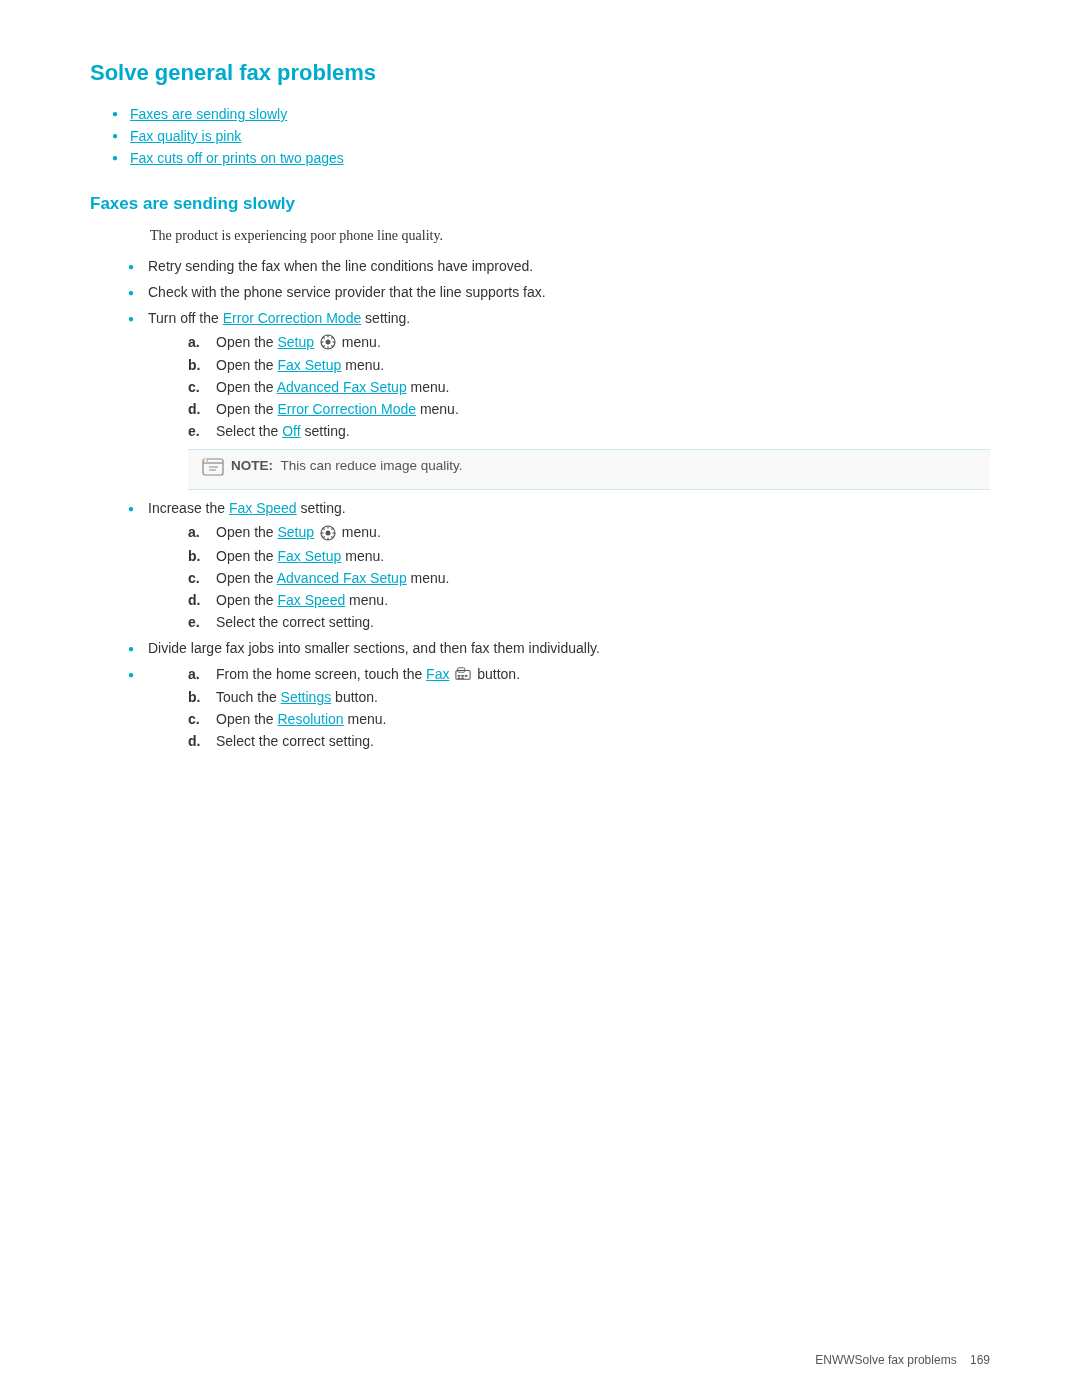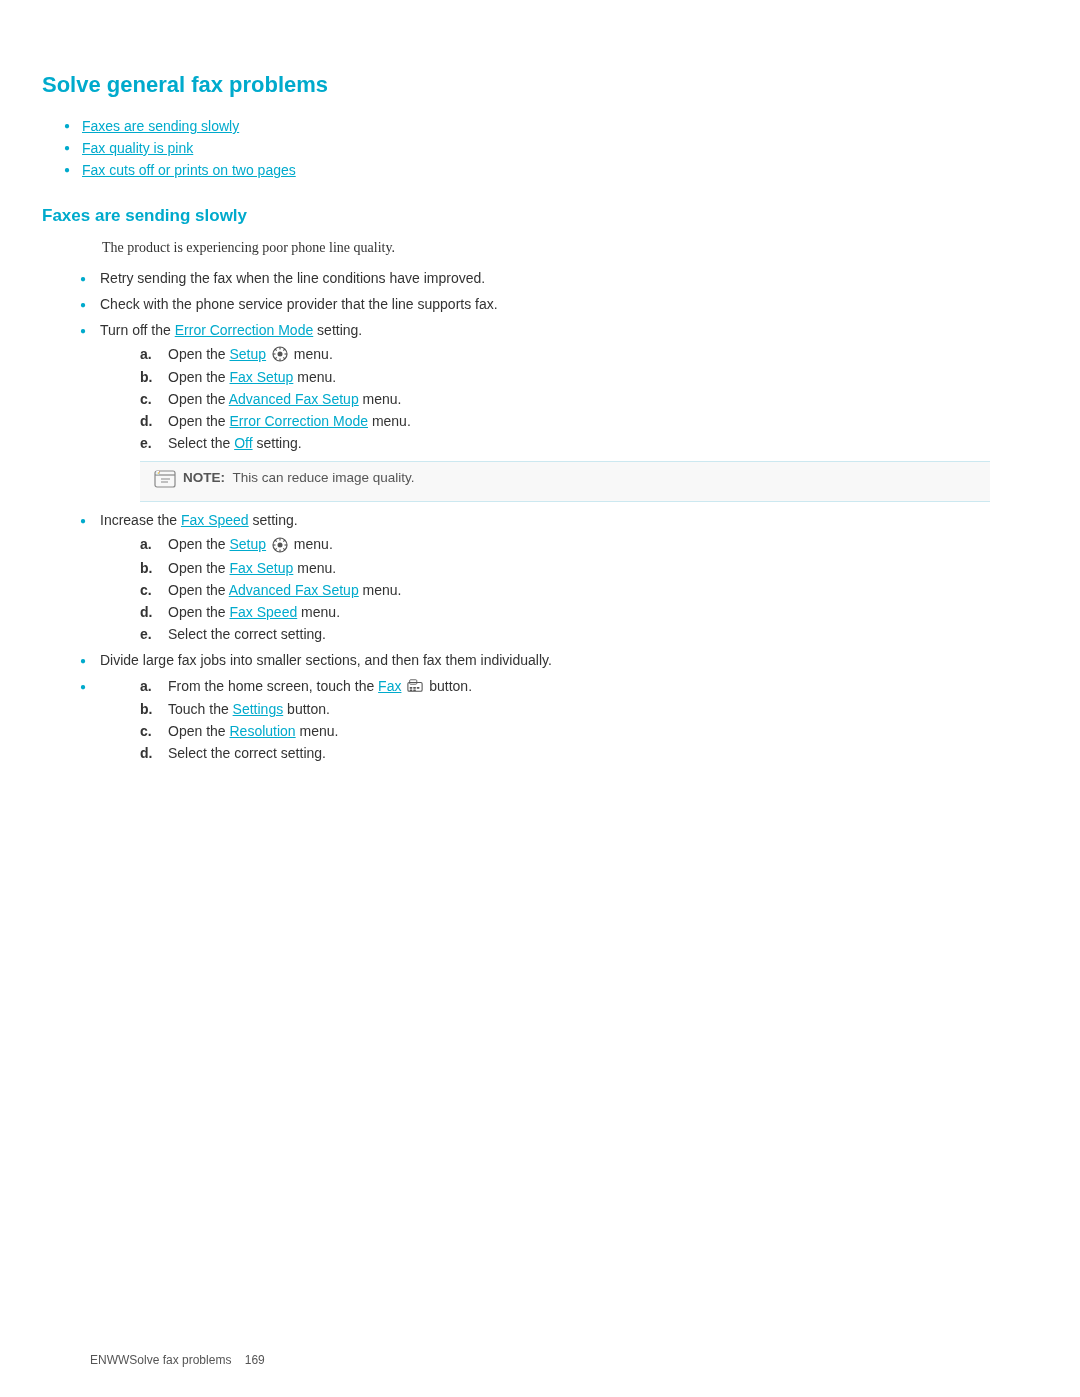--- a/index.html
+++ b/index.html
@@ -6,23 +6,23 @@
     body {
       font-family: Arial, sans-serif;
       font-size: 14px;
       color: #333;
       background: #fff;
       width: 1080px;
       min-height: 1397px;
       position: relative;
     }
     .page {
-      padding: 60px 90px 80px 42px;
+      padding: 60px 90px 80px 90px;
       max-width: 1080px;
-      margin: 12px auto;
+      margin: 0 auto;
     }
     h1.main-title {
       color: #00aacc;
       font-size: 22px;
       font-weight: bold;
       margin-bottom: 20px;
     }
     h2.section-title {
       color: #00aacc;
       font-size: 17px;
@@ -101,21 +101,21 @@
       gap: 7px;
       color: #555;
       font-size: 13.5px;
     }
     .footer {
       position: absolute;
       bottom: 30px;
       left: 90px;
       right: 90px;
       display: flex;
-      justify-content: flex-start;
+      justify-content: flex-end;
       font-size: 12px;
       color: #555;
       border-top: none;
     }
     .setup-icon {
       display: inline-block;
       width: 16px;
       height: 16px;
       vertical-align: middle;
       margin-left: 2px;

